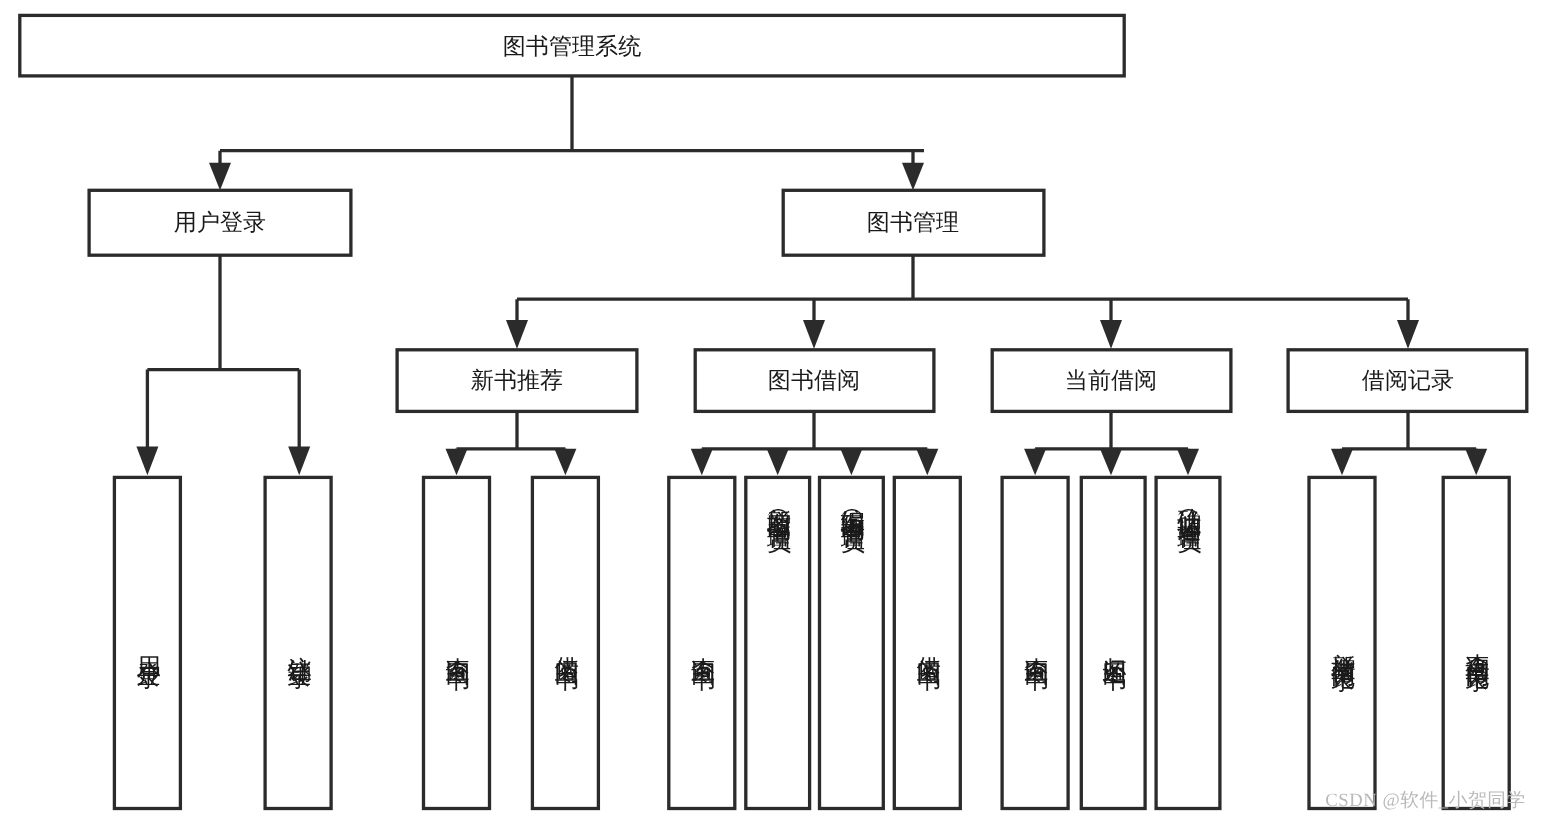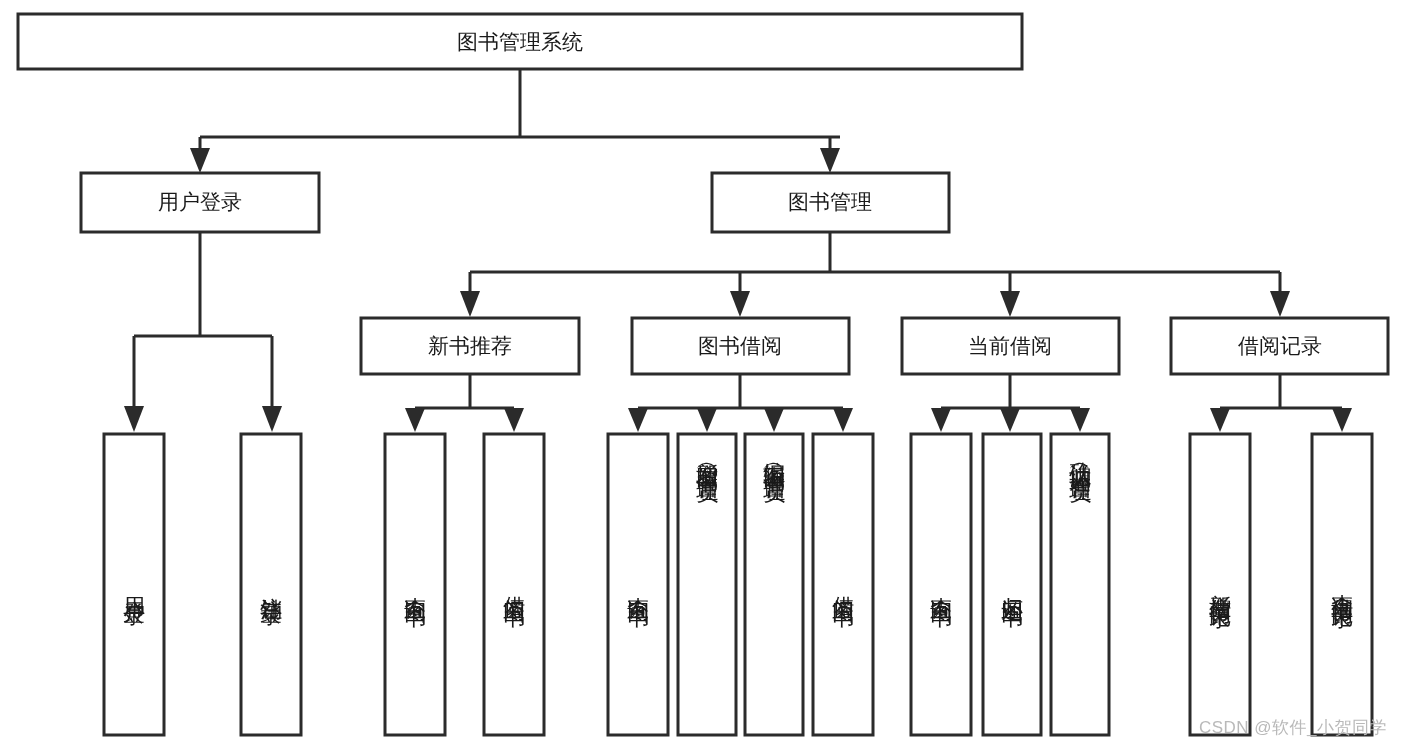--- a/index.html
+++ b/index.html
@@ -71,21 +71,21 @@
     line-height: 1.12;
     letter-spacing: 3px;
     color: #1a1a1a;
     white-space: nowrap;
     text-align: center;
   }
   .watermark {
     position: absolute;
     right: 18px;
     bottom: 8px;
-    font-family: Liberation Sans, sans-serif;
+    font-family: Liberation Serif, serif;
     font-size: 17px;
     color: #b9b9b9;
     white-space: nowrap;
     letter-spacing: 0.5px;
   }
 </style>
 </head>
 <body>
 
 <div id="diagram-root">

